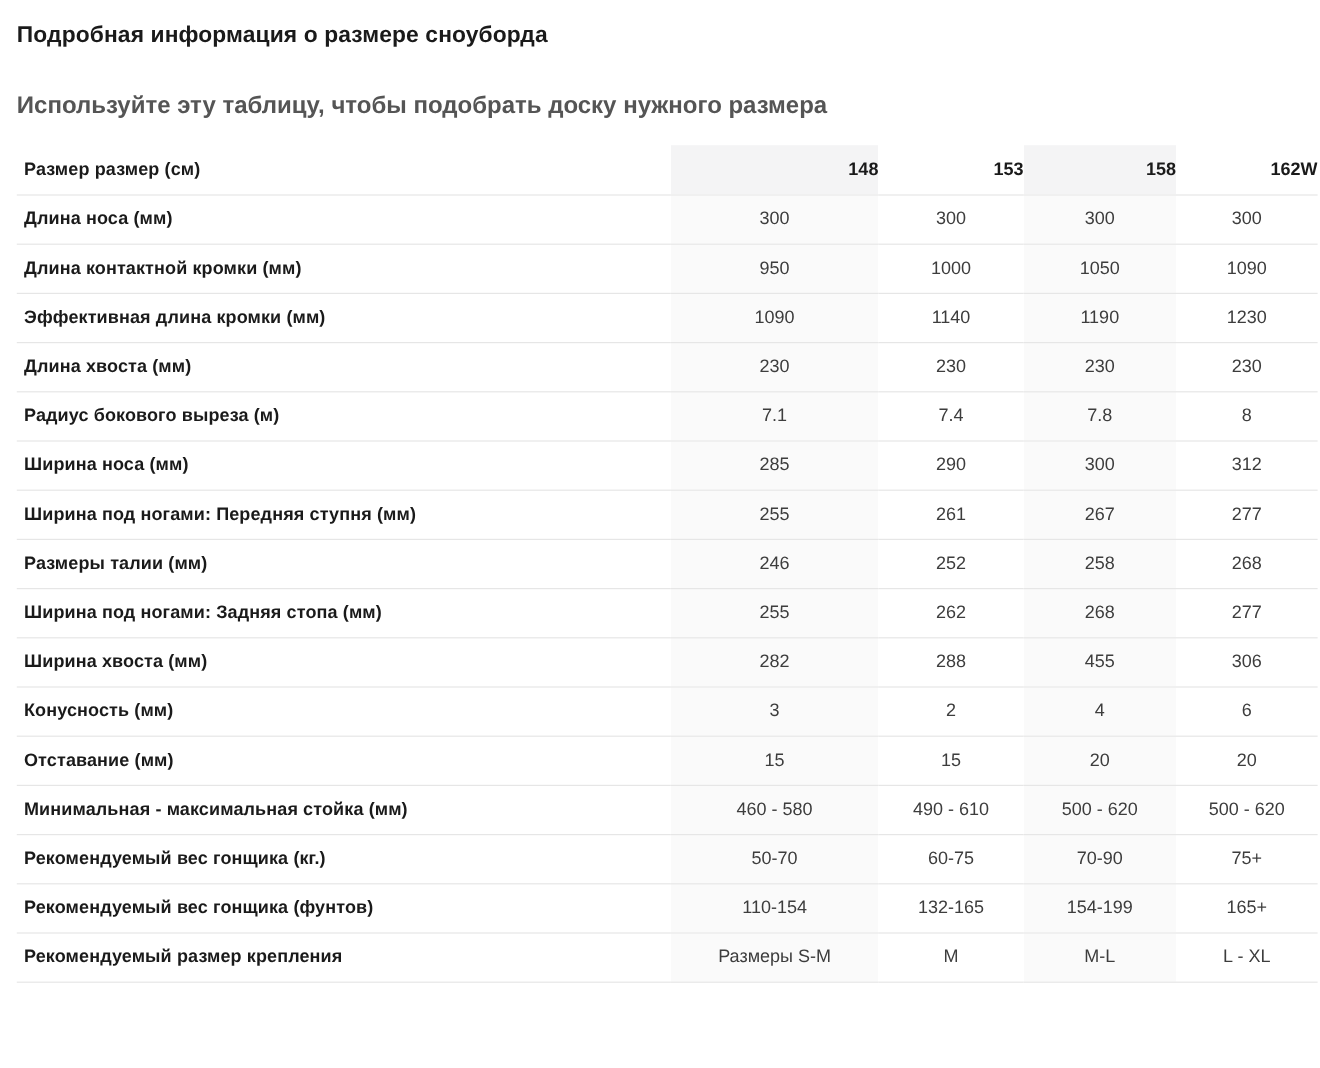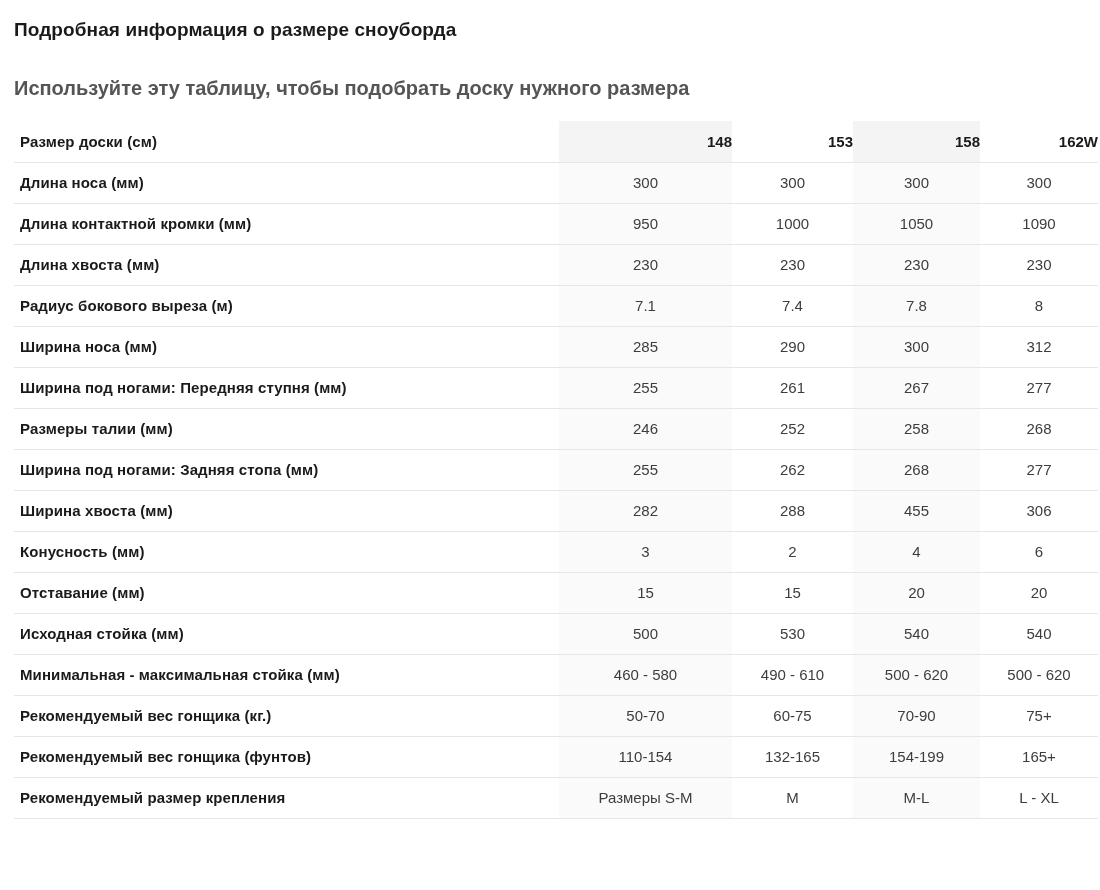--- a/index.html
+++ b/index.html
@@ -79,21 +79,21 @@
   <table class="size-table">
     <colgroup>
       <col style="width:545px">
       <col style="width:173px">
       <col style="width:121px">
       <col style="width:127px">
       <col style="width:118px">
     </colgroup>
     <thead>
       <tr>
-        <th class="label-cell">Размер доски (см)</th>
+        <th class="label-cell">Размер размер (см)</th>
         <th class="col-head shade-head">148</th>
         <th class="col-head">153</th>
         <th class="col-head shade-head">158</th>
         <th class="col-head">162W</th>
       </tr>
     </thead>
     <tbody>
         <tr>
     <td class="label-cell">Длина носа (мм)</td>
     <td class="val shade">300</td>
@@ -102,20 +102,27 @@
     <td class="val">300</td>
   </tr>
         <tr>
     <td class="label-cell">Длина контактной кромки (мм)</td>
     <td class="val shade">950</td>
     <td class="val">1000</td>
     <td class="val shade">1050</td>
     <td class="val">1090</td>
   </tr>
         <tr>
+    <td class="label-cell">Эффективная длина кромки (мм)</td>
+    <td class="val shade">1090</td>
+    <td class="val">1140</td>
+    <td class="val shade">1190</td>
+    <td class="val">1230</td>
+  </tr>
+        <tr>
     <td class="label-cell">Длина хвоста (мм)</td>
     <td class="val shade">230</td>
     <td class="val">230</td>
     <td class="val shade">230</td>
     <td class="val">230</td>
   </tr>
         <tr>
     <td class="label-cell">Радиус бокового выреза (м)</td>
     <td class="val shade">7.1</td>
     <td class="val">7.4</td>
@@ -165,27 +172,20 @@
     <td class="val">6</td>
   </tr>
         <tr>
     <td class="label-cell">Отставание (мм)</td>
     <td class="val shade">15</td>
     <td class="val">15</td>
     <td class="val shade">20</td>
     <td class="val">20</td>
   </tr>
         <tr>
-    <td class="label-cell">Исходная стойка (мм)</td>
-    <td class="val shade">500</td>
-    <td class="val">530</td>
-    <td class="val shade">540</td>
-    <td class="val">540</td>
-  </tr>
-        <tr>
     <td class="label-cell">Минимальная - максимальная стойка (мм)</td>
     <td class="val shade">460 - 580</td>
     <td class="val">490 - 610</td>
     <td class="val shade">500 - 620</td>
     <td class="val">500 - 620</td>
   </tr>
         <tr>
     <td class="label-cell">Рекомендуемый вес гонщика (кг.)</td>
     <td class="val shade">50-70</td>
     <td class="val">60-75</td>

